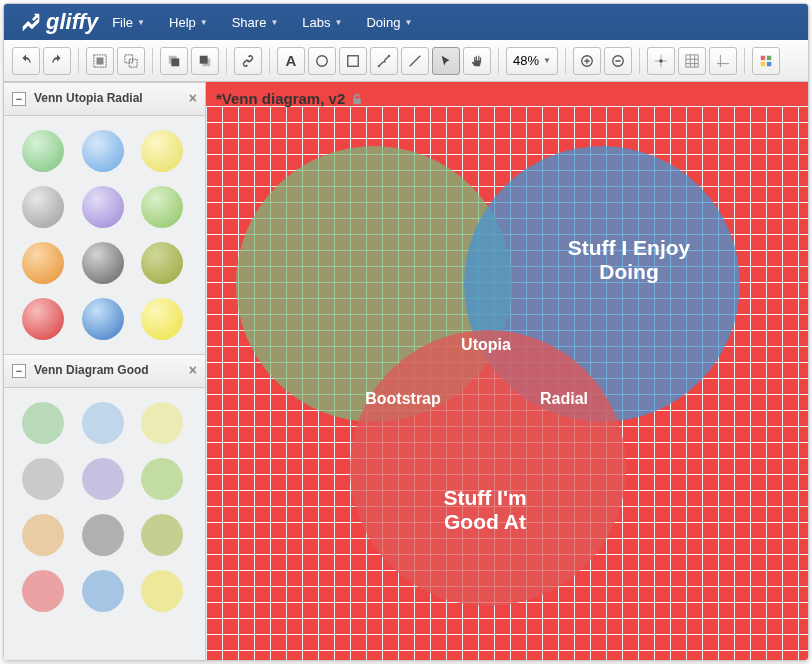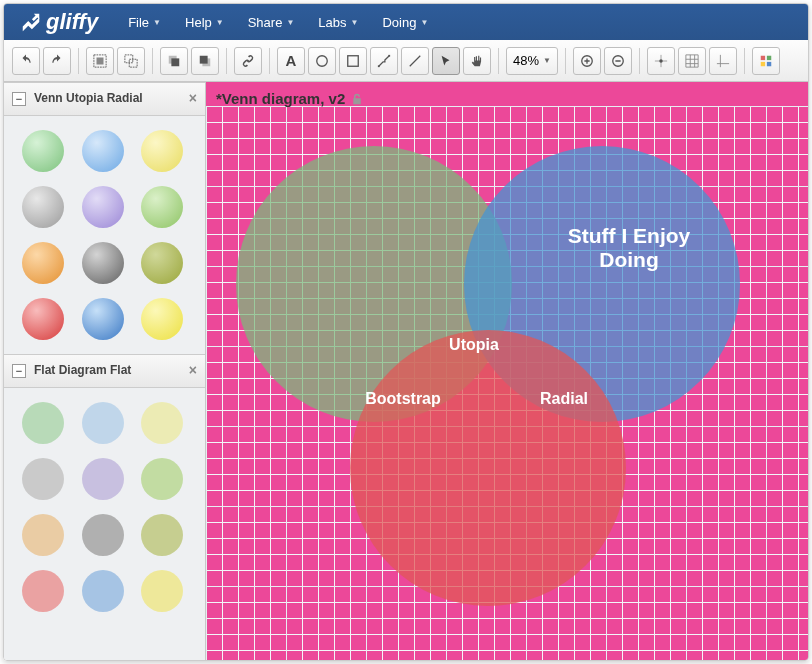--- a/index.html
+++ b/index.html
@@ -1,39 +1,39 @@
 <!DOCTYPE html>
 <html><head>
 <meta charset="utf-8">
 <style>
   * { box-sizing: border-box; margin: 0; padding: 0; }
   body { font-family: Arial, Helvetica, sans-serif; font-size: 13px; background: #fff; width: 812px; height: 664px; overflow: hidden; }
   .app { width: 806px; height: 658px; border: 1px solid #ccc; margin: 3px; box-shadow: 0 2px 6px rgba(0,0,0,.2); border-radius: 4px; overflow: hidden; display: flex; flex-direction: column; }
 
   .menubar { background: linear-gradient(#2e5c9a, #2a548c); height: 36px; display: flex; align-items: center; padding: 0 16px; gap: 4px; }
-  .logo { color: #fff; font-size: 22px; font-weight: bold; font-style: italic; display: flex; align-items: center; gap: 4px; margin-right: 16px; }
+  .logo { color: #fff; font-size: 22px; font-weight: bold; font-style: italic; display: flex; align-items: center; gap: 4px; }
   .logo svg { width: 22px; height: 22px; }
   .menu-item { color: #fff; padding: 6px 10px; cursor: pointer; display: flex; align-items: center; gap: 4px; }
   .menu-item .caret { font-size: 8px; opacity: .8; }
 
   .toolbar { background: linear-gradient(#fdfdfd, #ececec); border-bottom: 1px solid #c8c8c8; height: 42px; display: flex; align-items: center; padding: 0 8px; gap: 3px; }
   .tbtn { width: 28px; height: 28px; border: 1px solid #bfbfbf; background: linear-gradient(#fff,#eee); border-radius: 3px; display: flex; align-items: center; justify-content: center; cursor: pointer; color: #444; }
   .tbtn.active { background: linear-gradient(#e6e6e6,#d6d6d6); border-color: #999; }
   .tsep { width: 1px; height: 26px; background: #ccc; margin: 0 4px; }
   .zoom { height: 28px; border: 1px solid #bfbfbf; background: linear-gradient(#fff,#eee); border-radius: 3px; display: flex; align-items: center; padding: 0 6px; gap: 4px; cursor: pointer; }
 
   .workspace { flex: 1; display: flex; overflow: hidden; }
   .sidebar { width: 202px; background: #eef0f2; border-right: 1px solid #c8c8c8; overflow-y: auto; }
   .panel-header { background: linear-gradient(#f8f8f8,#e8e8e8); border-top: 1px solid #ccc; border-bottom: 1px solid #ccc; height: 34px; display: flex; align-items: center; padding: 0 8px; font-weight: bold; color: #444; font-size: 12px; line-height: 1.1; }
   .panel-header .close { margin-left: auto; color: #888; cursor: pointer; font-size: 14px; }
   .panel-header .plus { width: 14px; height: 14px; border: 1px solid #999; background: #fff; display: flex; align-items: center; justify-content: center; margin-right: 8px; font-size: 11px; color: #666; }
   .swatch-grid { display: grid; grid-template-columns: repeat(3, 1fr); gap: 14px; padding: 14px 18px; }
   .swatch { width: 42px; height: 42px; border-radius: 50%; cursor: pointer; }
 
-  .canvas-wrap { flex: 1; position: relative; background: #ec4899; overflow: hidden; }
+  .canvas-wrap { flex: 1; position: relative; background: #ef4444; overflow: hidden; }
   .doc-title { position: absolute; top: 8px; left: 10px; font-size: 15px; font-weight: bold; color: #333; z-index: 3; display: flex; align-items: center; gap: 6px; }
   .grid-bg { position: absolute; inset: 24px 0 0 0; background-image: linear-gradient(#e8edf2 1px, transparent 1px), linear-gradient(90deg, #e8edf2 1px, transparent 1px), linear-gradient(#f2f5f8 1px, transparent 1px), linear-gradient(90deg, #f2f5f8 1px, transparent 1px); background-size: 80px 80px, 80px 80px, 16px 16px, 16px 16px; }
   .venn { position: absolute; inset: 24px 0 0 0; }
   .circle { position: absolute; width: 276px; height: 276px; border-radius: 50%; }
   .c1 { left: 30px; top: 40px; }
   .c2 { left: 258px; top: 40px; }
   .c3 { left: 144px; top: 224px; }
   .lbl { position: absolute; color: #fff; font-weight: bold; text-align: center; line-height: 1.15; }
   .lbl.big { font-size: 21px; }
   .lbl.med { font-size: 16px; }
@@ -220,21 +220,21 @@
           <div class="swatch" style="background: radial-gradient(circle at 35% 30%, rgb(252, 216, 168), rgb(228, 144, 48));"></div>
           <div class="swatch" style="background: radial-gradient(circle at 35% 30%, rgb(212, 212, 212), rgb(96, 96, 96));"></div>
           <div class="swatch" style="background: radial-gradient(circle at 35% 30%, rgb(208, 216, 154), rgb(154, 166, 58));"></div>
           <div class="swatch" style="background: radial-gradient(circle at 35% 30%, rgb(248, 188, 188), rgb(214, 58, 58));"></div>
           <div class="swatch" style="background: radial-gradient(circle at 35% 30%, rgb(198, 224, 248), rgb(58, 120, 196));"></div>
           <div class="swatch" style="background: radial-gradient(circle at 35% 30%, rgb(252, 248, 184), rgb(236, 224, 64));"></div>
         </div>
 
       <div class="panel-header">
         <span class="plus">−</span>
-        <span>Flat Diagram Flat</span>
+        <span>Venn Diagram Good</span>
         <span class="close">×</span>
       </div>
       <div class="swatch-grid" id="flat-grid">
           <div class="swatch" style="background: rgb(184, 218, 184);"></div>
           <div class="swatch" style="background: rgb(192, 214, 234);"></div>
           <div class="swatch" style="background: rgb(236, 235, 180);"></div>
           <div class="swatch" style="background: rgb(202, 202, 202);"></div>
           <div class="swatch" style="background: rgb(200, 192, 224);"></div>
           <div class="swatch" style="background: rgb(194, 220, 162);"></div>
           <div class="swatch" style="background: rgb(234, 204, 164);"></div>
@@ -252,22 +252,23 @@
         <svg width="12" height="12" viewBox="0 0 16 16">
             <path fill="#999" d="M4 7V5a4 4 0 018 0h-2a2 2 0 00-4 0v2h7v8H3V7z"></path>
           </svg>
       </div>
       <div class="grid-bg"></div>
       <div class="venn">
         <div class="circle c1" id="c1" style="background: rgba(122, 186, 122, 0.72);"></div>
         <div class="circle c2" id="c2" style="background: rgba(72, 148, 210, 0.75);"></div>
         <div class="circle c3" id="c3" style="background: rgba(226, 87, 87, 0.75);"></div>
 
-        <div class="lbl big" style="left:338px;top:118px;width:170px" id="l2">Stuff I Enjoy<br>Doing</div>
-
-        <div class="lbl med" style="left:228px;top:230px;width:80px" id="labc">Utopia</div>
+        <div class="lbl big" style="left:338px;top:130px;width:170px" id="l2">Stuff I Enjoy<br>Doing</div>
+        <div class="lbl big" style="left:204px;top:380px;width:150px" id="l3">Stuff I'm<br>Good At</div>
+
+        <div class="lbl med" style="left:240px;top:230px;width:80px" id="labc">Utopia</div>
         <div class="lbl med" style="left:142px;top:284px;width:110px" id="lac">Bootstrap</div>
         <div class="lbl med" style="left:308px;top:284px;width:100px" id="lbc">Radial</div>
       </div>
     </div>
   </div>
 
 </div>
 
 </body></html>

